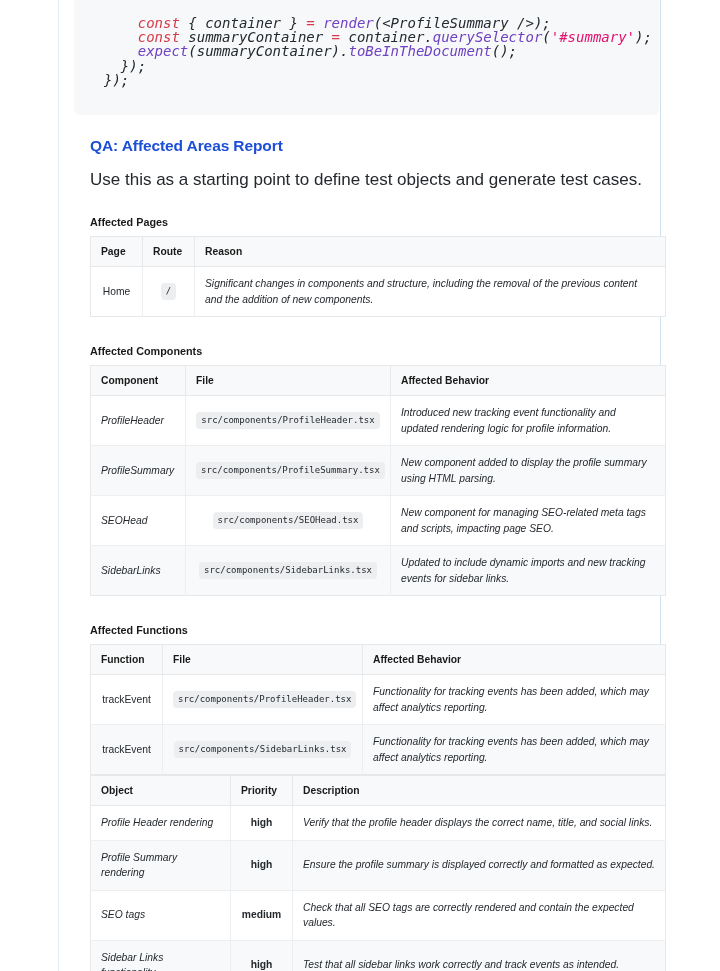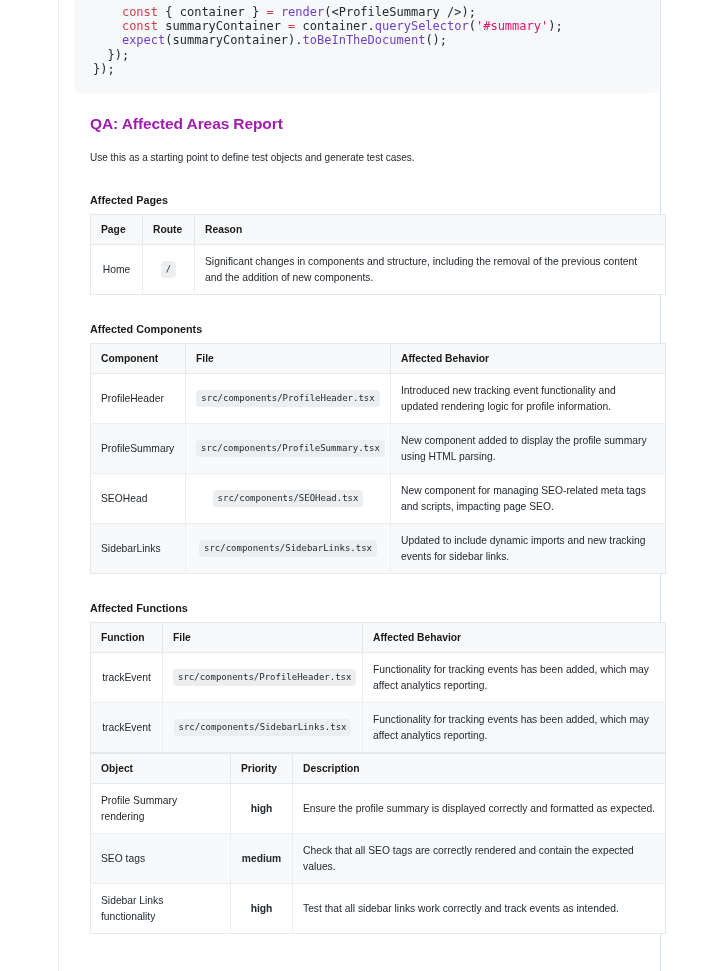--- a/index.html
+++ b/index.html
@@ -33,43 +33,44 @@
   .codeblock {
     background: #f6f8fa;
     border-radius: 0 0 6px 6px;
     padding: 0 14px 12px 14px;
     margin: 0 0 0 0;
     width: 585px;
     margin-left: -1px;
     overflow: hidden;
   }
   .codeblock pre {
-    margin: 5px;
+    margin: 16px;
     font-family: "DejaVu Sans Mono", "Liberation Mono", monospace;
-    font-size: 12px;
+    font-size: 14px;
     line-height: 14.2px;
     color: #24292e;
     white-space: pre;
+    font-style: italic;
   }
   .tok-kw   { color: #d73a49; }
   .tok-fn   { color: #6f42c1; }
   .tok-str  { color: #e3116c; }
   .tok-op   { color: #d73a49; }
   .tok-pl   { color: #24292e; }
 
   
   h1.doc-title {
     font-size: 15.5px;
     font-weight: bold;
-    color: #a21caf;
+    color: #1d4ed8;
     margin: 22px 0 0 15px;
     letter-spacing: -0.1px;
   }
   p.doc-intro {
-    font-size: 10px;
+    font-size: 17px;
     color: #24292e;
     margin: 17px 0 0 15px;
     line-height: 16px;
   }
   h2.sec-title {
     font-size: 10.8px;
     font-weight: bold;
     color: #1a1a1a;
     margin: 28px 0 8px 15px;
   }
@@ -102,21 +103,21 @@
     border-right: 1px solid #eceef0;
     border-top: 1px solid #eceef0;
     line-height: 15.5px;
     vertical-align: middle;
   }
   table.tbl td:last-child { border-right: none; }
   table.tbl tbody tr:nth-child(even) { background: #f8f9fa; }
   table.tbl tbody tr:nth-child(odd)  { background: #ffffff; }
 
   td.c-center { text-align: center; }
-  td.c-left   { text-align: left; }
+  td.c-left   { text-align: left; font-style: italic; }
 
   code.chip {
     display: inline-block;
     background: #eceef0;
     border-radius: 4px;
     padding: 2px 5px;
     font-family: "DejaVu Sans Mono", "Liberation Mono", monospace;
     font-size: 9px;
     color: #24292e;
     line-height: 13px;
@@ -259,20 +260,25 @@
         </colgroup>
       <thead>
         <tr>
           <th>Object</th>
           <th>Priority</th>
           <th>Description</th>
         </tr>
       </thead>
       <tbody>
         <tr>
+          <td class="c-left">Profile Header rendering</td>
+          <td class="c-center prio">high</td>
+          <td class="c-left">Verify that the profile header displays the correct name, title, and social links.</td>
+        </tr>
+        <tr>
           <td class="c-left">Profile Summary rendering</td>
           <td class="c-center prio">high</td>
           <td class="c-left">Ensure the profile summary is displayed correctly and formatted as expected.</td>
         </tr>
         <tr>
           <td class="c-left">SEO tags</td>
           <td class="c-center prio">medium</td>
           <td class="c-left">Check that all SEO tags are correctly rendered and contain the expected values.</td>
         </tr>
         <tr>

